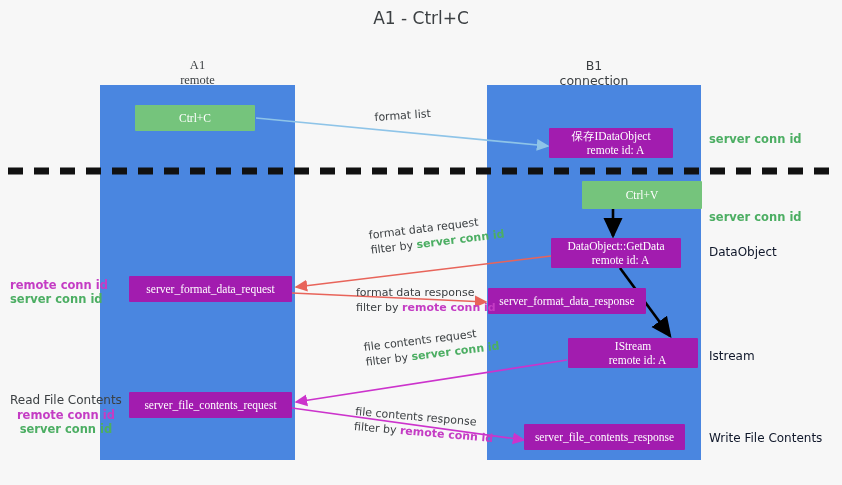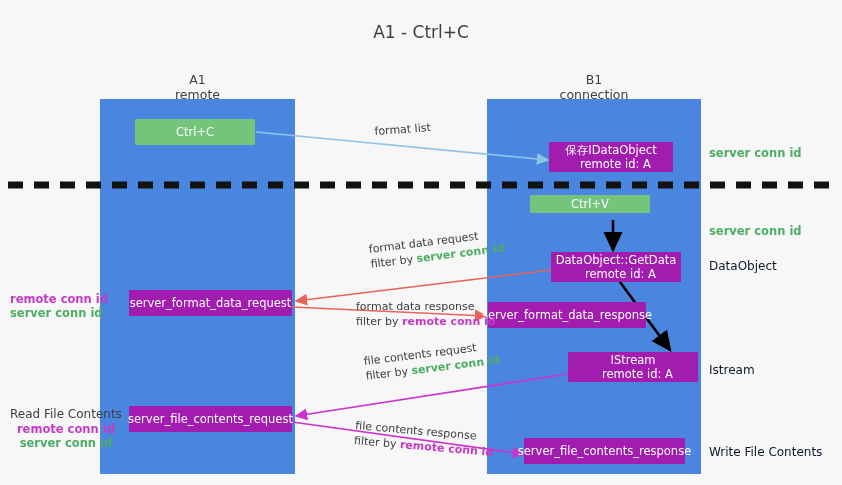--- a/index.html
+++ b/index.html
@@ -11,21 +11,20 @@
     width: 842px;
     height: 485px;
     position: relative;
     overflow: hidden;
     font-family: "DejaVu Sans", "Liberation Sans", sans-serif;
     color: #3c4043;
   }
   #diagram-root {
     position: absolute;
     inset: 0;
-    margin-top: 14px;
   }
   .abs { position: absolute; }
 
   
   .title-block {
     left: 0; top: 8px;
     width: 842px;
     text-align: center;
     font-size: 17px;
     line-height: 21px;
@@ -52,20 +51,21 @@
   .node {
     box-sizing: border-box;
     display: flex;
     flex-direction: column;
     align-items: center;
     justify-content: center;
     color: #ffffff;
     font-size: 11.5px;
     line-height: 14px;
     border-radius: 1px;
+    font-family: Liberation Serif, serif;
   }
   .node.green { background: #75c47c; }
   .node.orange { background: #a21caf; }
   .node .l2 { display: block; padding-left: 9px; }
 
   
   .side-label {
     font-size: 12px;
     line-height: 15px;
     color: #0f172a;
@@ -114,21 +114,21 @@
 </style>
 </head>
 <body>
 
 <div id="diagram-root">
 
   <div class="abs title-block">
     <div>A1 - Ctrl+C</div>
   </div>
 
-  <div class="abs col-head" style="left:100px; top:58px; width:195px;">
+  <div class="abs col-head" style="left:100px; top:58px; width:195px;font-family:Liberation Serif, serif;">
     <span>A1</span>
     <span class="sub">remote</span>
   </div>
   <div class="abs col-head" style="left:487px; top:58px; width:214px;">
     <span>B1</span>
     <span class="sub">connection</span>
   </div>
 
   <div class="abs lane" id="lane-a1"></div>
   <div class="abs lane" id="lane-b1"></div>
@@ -168,21 +168,21 @@
 
   <div class="abs node green" style="left:135px; top:105px; width:120px; height:26px;">
     <span>Ctrl+C</span>
   </div>
 
   <div class="abs node orange" style="left:549px; top:128px; width:124px; height:30px;">
     <span>保存IDataObject</span>
     <span class="l2">remote id: A</span>
   </div>
 
-  <div class="abs node green" style="left:530px; top:181px; width:120px; height:18px;">
+  <div class="abs node green" style="left:582px; top:181px; width:120px; height:28px;">
     <span>Ctrl+V</span>
   </div>
 
   <div class="abs node orange" style="left:551px; top:238px; width:130px; height:30px;">
     <span>DataObject::GetData</span>
     <span class="l2">remote id: A</span>
   </div>
 
   <div class="abs node orange" style="left:568px; top:338px; width:130px; height:30px;">
     <span>IStream</span>

